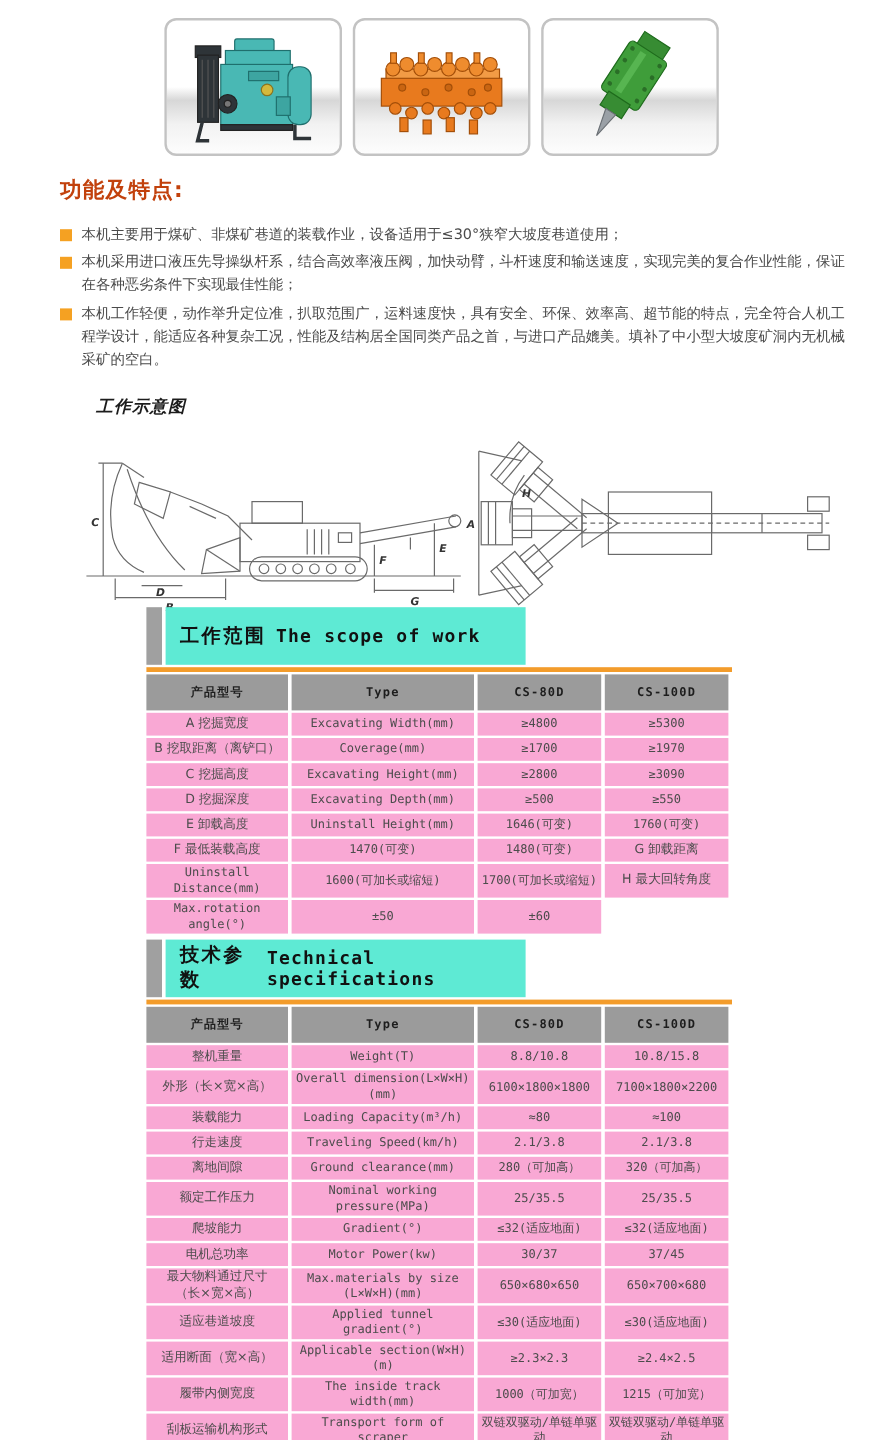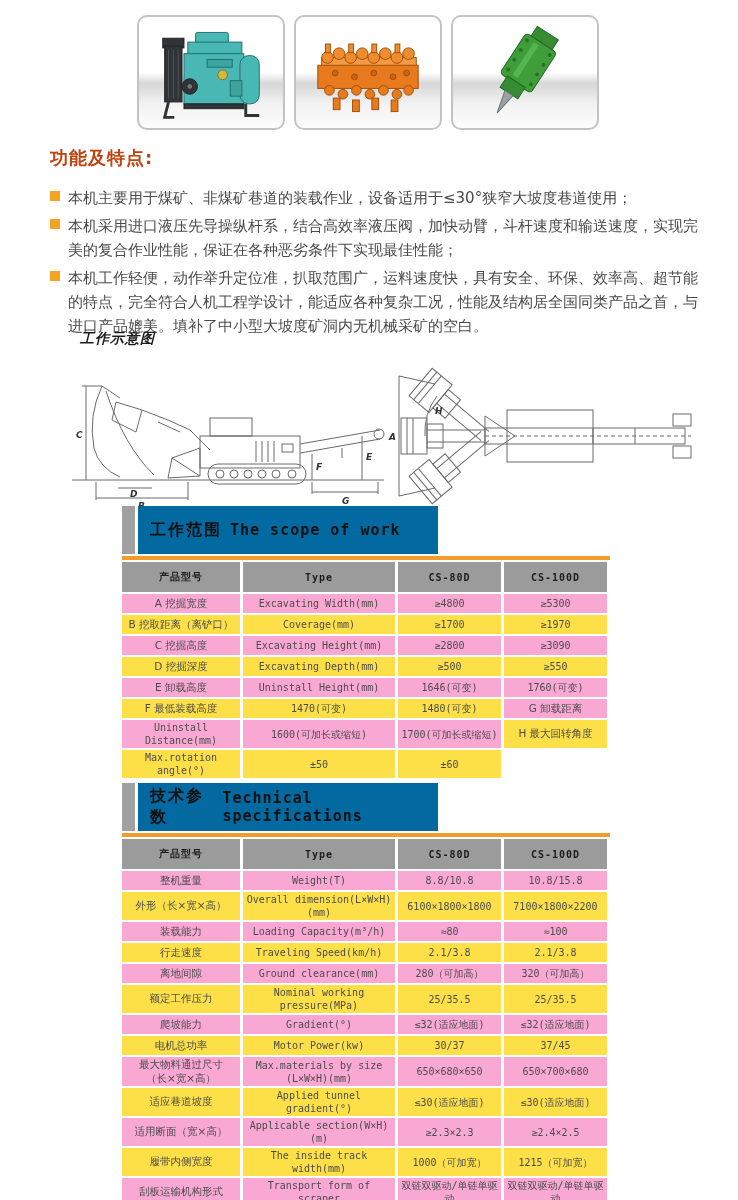--- a/index.html
+++ b/index.html
@@ -19,40 +19,40 @@
     overflow:hidden;
   }
   .card svg { display:block; }
 
   
   .features { position:absolute; left:50px; top:146px; width:656px; }
   .features-title { font-size:18px; font-weight:bold; color:#c2410c; letter-spacing:1px; }
   .features-list { list-style:none; margin-top:16px; }
   .features-list li {
     position:relative; padding-left:18px; margin-bottom:4px;
-    font-size:15px; line-height:1.6; color:#4a4a4a;
+    font-size:12px; line-height:1.6; color:#4a4a4a;
   }
   .features-list li .sq {
     position:absolute; left:0; top:5px; width:10px; height:10px; background:#f5a122;
   }
 
   
   .diagram { position:absolute; left:60px; top:330px; width:650px;font-style:italic; }
   .diagram-title { font-size:14px; font-weight:bold; color:#1c1c1c; margin-left:20px; letter-spacing:1px; }
   .diagram-canvas { display:flex; margin-top:10px; }
   .diagram svg text { font-family:"DejaVu Sans",sans-serif; font-size:9px; font-weight:bold; fill:#333; }
 
   
   .section { position:absolute; left:122px; width:488px; }
   .sec-scope { top:506px; }
   .sec-spec  { top:783px; }
   .sec-title { display:flex; align-items:stretch; height:48px; }
   .sec-title .bar { width:13px; background:#a0a0a0; margin-right:3px; }
   .sec-title .bg {
-    flex:0 0 300px; background:#0369a1; display:flex; align-items:center; padding-left:12px;
+    flex:0 0 300px; background:#5eead4; display:flex; align-items:center; padding-left:12px;
   }
   .sec-title .zh { font-size:16px; font-weight:bold; color:#111; letter-spacing:2px; }
   .sec-title .en { font-size:15px; font-weight:bold; color:#111; margin-left:8px;
                    font-family:"DejaVu Sans Mono","Liberation Mono",monospace; letter-spacing:1px; }
 
   .spec-table { margin-top:2px; width:488px; }
   .orange-bar { height:4px; background:#f39c2b; margin-bottom:2px; }
   .thead, .tbody {
     display:grid; grid-template-columns:118px 152px 103px 103px;
     column-gap:3px; row-gap:2px;
@@ -63,21 +63,21 @@
     height:30px; display:flex; align-items:center; justify-content:center;
     letter-spacing:1px;
   }
   .tbody .cell {
     min-height:19px; display:flex; align-items:center; justify-content:center;
     font-size:10.5px; color:#4c4c4c; text-align:center; line-height:1.3;
     white-space:pre-line; padding:1px 2px;
   }
   .tbody .cell.mono { font-family:"DejaVu Sans Mono","Liberation Mono",monospace; font-size:10px; }
   .tbody .cell.light { background:#f9a8d4; }
-  .tbody .cell.dark  { background:#fde047; }
+  .tbody .cell.dark  { background:#f9a8d4; }
 </style>
 </head>
 <body>
 
 <div class="page">
 
   <div class="cards">
     <div class="card">
       <svg width="144" height="111" viewBox="0 0 148 115">
         <g stroke="#1f6f6d" stroke-width="1" fill="#49b8b4">

